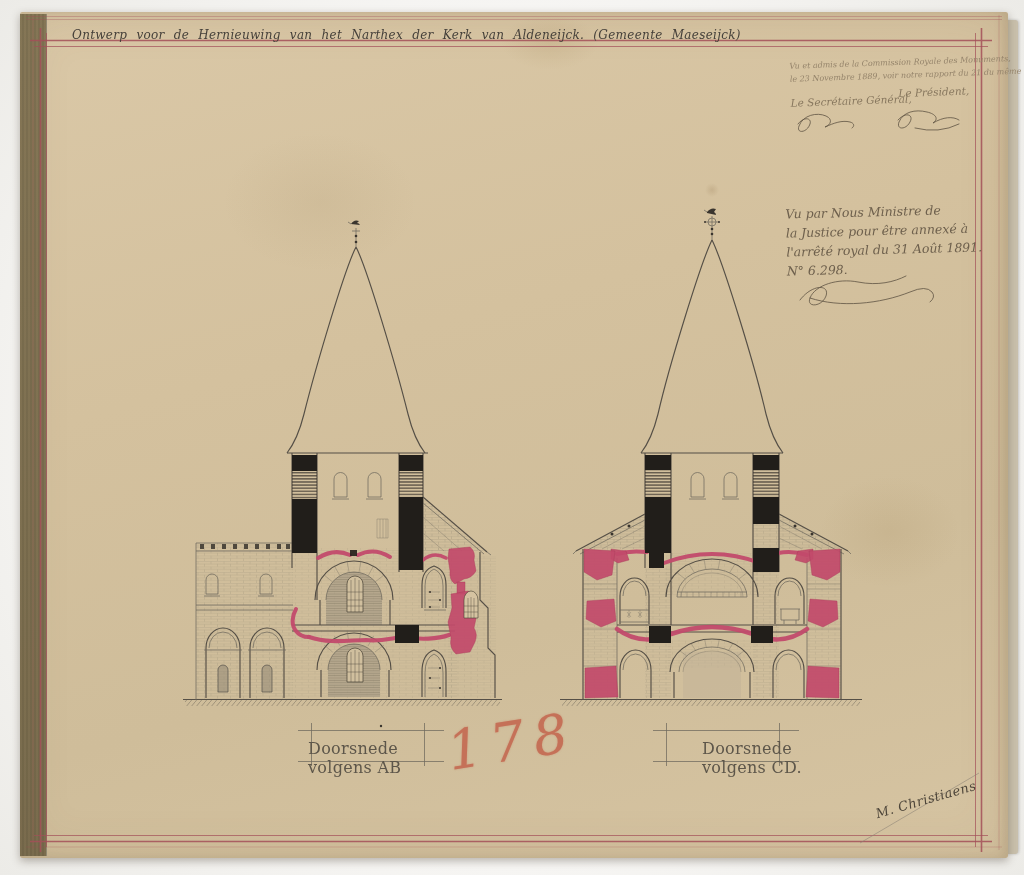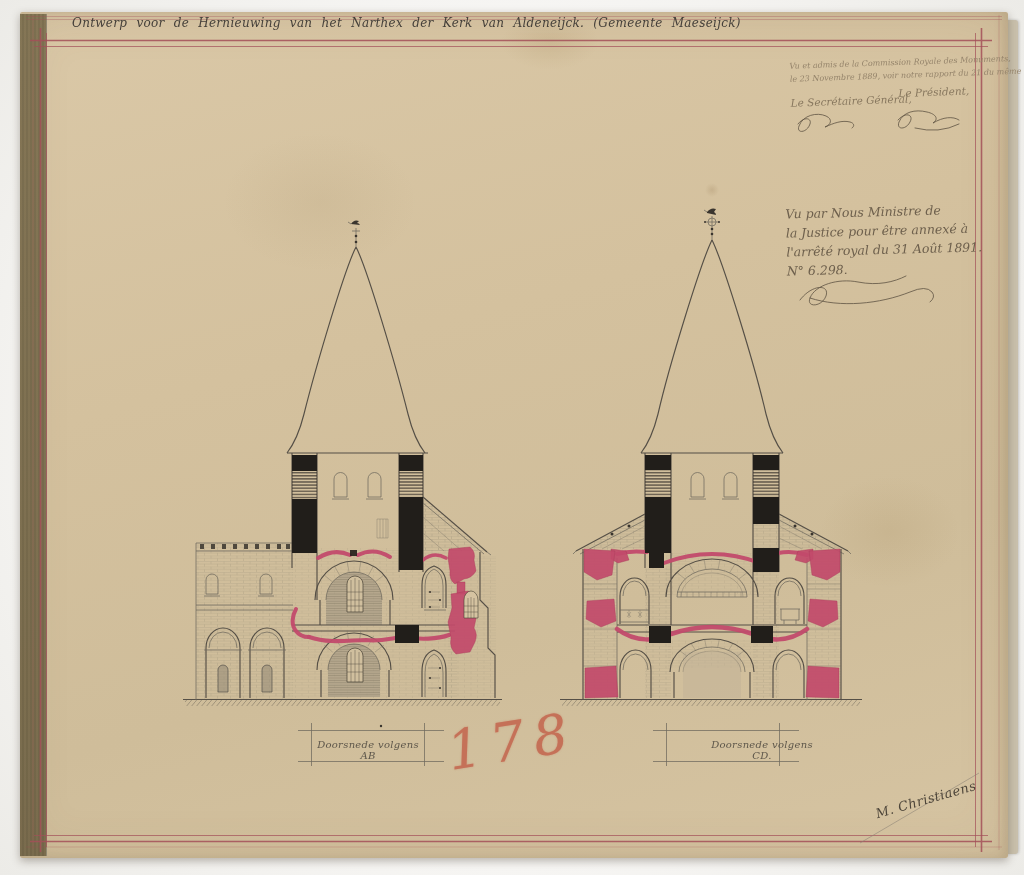--- a/index.html
+++ b/index.html
@@ -35,27 +35,27 @@
   .pnk{fill:var(--highlight-pink);fill-opacity:.93;stroke:#a83a58;stroke-width:.4}
   .pnkl{stroke:var(--highlight-pink);fill:none;stroke-linecap:round;opacity:.95}
   .shade{fill:#a39884;fill-opacity:.6}
   .wash{fill:#bdb095;fill-opacity:.4}
   .sig{stroke:#5f5444;fill:none;stroke-width:1;opacity:.8;stroke-linecap:round}
   .red{stroke:var(--border-red);fill:none}
   .dark{fill:#3a352e}
 
   
   .hw{position:absolute;font-style:italic;color:var(--handwriting);white-space:nowrap}
-  .title{left:72px;top:16px;width:560px;font-size:12px;color:#45403a;word-spacing:5px;letter-spacing:.3px;}
+  .title{left:72px;top:28px;width:560px;font-size:12px;color:#45403a;word-spacing:5px;letter-spacing:.3px;}
   .note-top{left:790px;top:56px;width:215px;font-size:8px;color:#95846b;line-height:13px;transform:rotate(-2deg);}
   .roles{position:relative;margin-top:7px;height:20px;font-size:10.5px;color:#87775e}
   .role-sec{position:absolute;left:0;top:4px}
   .role-pres{position:absolute;left:108px;top:-2px}
   .note-min{left:786px;top:202px;font-size:12.5px;color:#6e604d;line-height:19px;transform:rotate(-1.5deg);}
-  .lbl{position:absolute;font-style:italic;font-size:10px;color:#5d564a;text-align:center;width:120px;letter-spacing:.3px}
+  .lbl{position:absolute;font-size:16px;color:#5d564a;text-align:left;width:120px;letter-spacing:.3px}
   .lbl-ab{left:308px;top:739px}
   .lbl-cd{left:702px;top:739px}
   .number{position:absolute;left:447px;top:710px;font-size:54px;font-style:italic;color:var(--crayon-red);
     opacity:.78;letter-spacing:9px;transform:rotate(-9deg);text-shadow:0 0 2px rgba(194,92,69,.5)}
   .sig-br{position:absolute;left:874px;top:792px;font-size:13px;font-style:italic;color:#4e463a;
     transform:rotate(-16deg);letter-spacing:.5px}
 </style>
 </head>
 <body>
 

